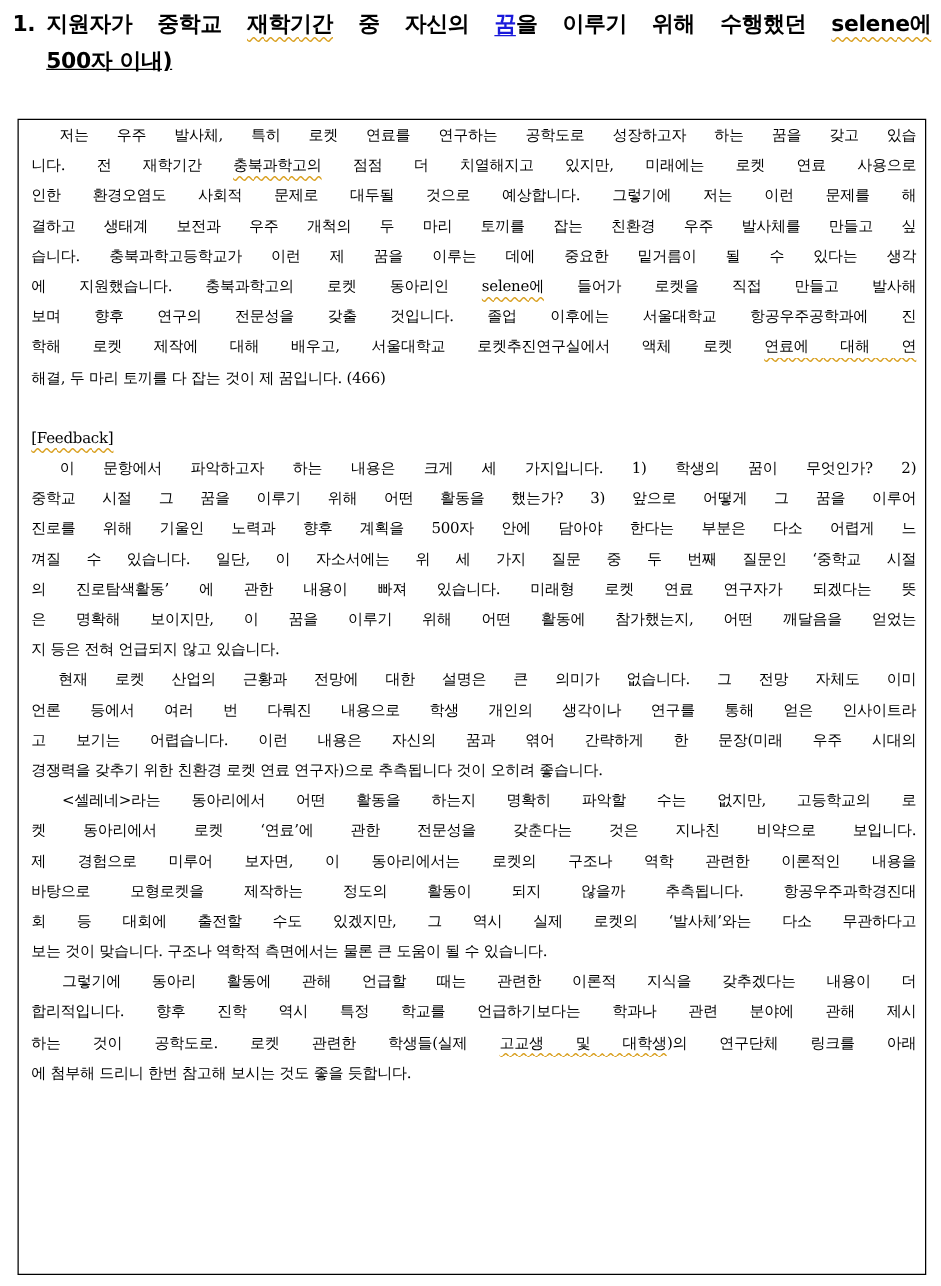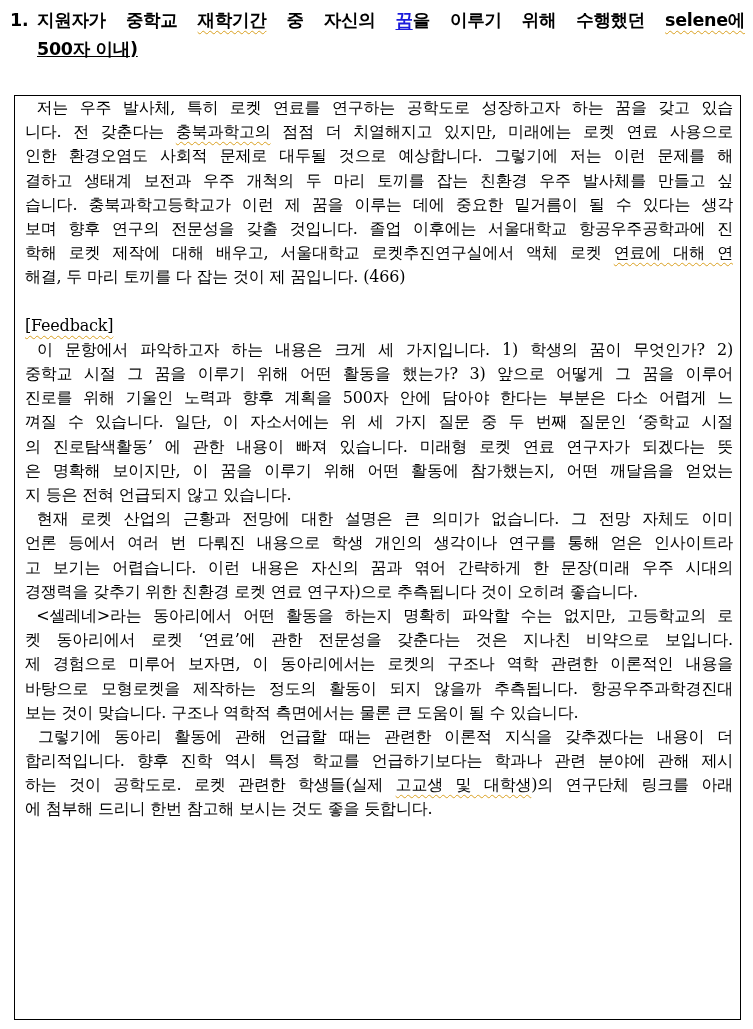--- a/index.html
+++ b/index.html
@@ -14,21 +14,21 @@
   .question .qline { display: block; text-align: justify; text-align-last: justify; white-space: nowrap; }
   .question .qline.last { text-align-last: left; text-decoration: underline; }
   .squiggle { text-decoration: underline wavy #d9a020; text-decoration-thickness: 1px; text-underline-offset: 4px; }
   .link-word { color: #1a1adb; text-decoration: underline; text-decoration-color: #1a1adb; text-underline-offset: 3px; }
   .box {
     position: absolute; left: 14px; top: 95px; width: 727px; height: 925px;
     border: 1.5px solid #000; box-sizing: border-box;
   }
   .content {
     position: absolute; left: 25px; top: 96px; width: 708px;
-    font-family: "DejaVu Serif", serif; font-size: 16px; line-height: 24.2px;
+    font-family: "DejaVu Serif", serif; font-size: 12px; line-height: 24.2px;
     letter-spacing: -0.2px;
   }
   .line { display: block; white-space: nowrap; text-align: justify; text-align-last: justify; height: 24.2px; overflow: visible; }
   .line.last { text-align-last: left; }
   .blank { display: block; height: 24.2px; }
 </style>
 </head>
 <body>
 
 <div class="question">
@@ -37,24 +37,25 @@
       <span class="qline"><span>지원자가 중학교 </span><span class="squiggle">재학기간</span><span> 중 자신의 </span><span class="link-word">꿈</span><span>을 이루기 위해 수행했던 </span><span class="squiggle">selene에</span></span>
       <span class="qline last"><span>500자 이내)</span></span>
     </span>
 </div>
 
 <div class="box"></div>
 
 <div class="content">
   <div id="answer-lines">
       <span class="line"><span>&nbsp;저는 우주 발사체, 특히 로켓 연료를 연구하는 공학도로 성장하고자 하는 꿈을 갖고 있습</span></span>
-      <span class="line"><span>니다. 전 갖춘다는 </span><span class="squiggle">충북과학고의</span><span> 점점 더 치열해지고 있지만, 미래에는 로켓 연료 사용으로</span></span>
+      <span class="line"><span>니다. 전 재학기간 </span><span class="squiggle">충북과학고의</span><span> 점점 더 치열해지고 있지만, 미래에는 로켓 연료 사용으로</span></span>
       <span class="line"><span>인한 환경오염도 사회적 문제로 대두될 것으로 예상합니다. 그렇기에 저는 이런 문제를 해</span></span>
       <span class="line"><span>결하고 생태계 보전과 우주 개척의 두 마리 토끼를 잡는 친환경 우주 발사체를 만들고 싶</span></span>
       <span class="line"><span>습니다. 충북과학고등학교가 이런 제 꿈을 이루는 데에 중요한 밑거름이 될 수 있다는 생각</span></span>
+      <span class="line"><span>에 지원했습니다. 충북과학고의 로켓 동아리인 </span><span class="squiggle">selene에</span><span> 들어가 로켓을 직접 만들고 발사해</span></span>
       <span class="line"><span>보며 향후 연구의 전문성을 갖출 것입니다. 졸업 이후에는 서울대학교 항공우주공학과에 진</span></span>
       <span class="line"><span>학해 로켓 제작에 대해 배우고, 서울대학교 로켓추진연구실에서 액체 로켓 </span><span class="squiggle">연료에 대해 연</span></span>
       <span class="line last"><span>해결, 두 마리 토끼를 다 잡는 것이 제 꿈입니다. (466)</span></span>
     </div>
   <div class="blank"></div>
   <div class="line last"><span class="squiggle">[Feedback]</span></div>
   <div id="feedback-lines">
       <span class="line"><span>&nbsp;이 문항에서 파악하고자 하는 내용은 크게 세 가지입니다. 1) 학생의 꿈이 무엇인가? 2)</span></span>
       <span class="line"><span>중학교 시절 그 꿈을 이루기 위해 어떤 활동을 했는가? 3) 앞으로 어떻게 그 꿈을 이루어</span></span>
       <span class="line"><span>진로를 위해 기울인 노력과 향후 계획을 500자 안에 담아야 한다는 부분은 다소 어렵게 느</span></span>
@@ -63,19 +64,20 @@
       <span class="line"><span>은 명확해 보이지만, 이 꿈을 이루기 위해 어떤 활동에 참가했는지, 어떤 깨달음을 얻었는</span></span>
       <span class="line last"><span>지 등은 전혀 언급되지 않고 있습니다.</span></span>
       <span class="line"><span>&nbsp;현재 로켓 산업의 근황과 전망에 대한 설명은 큰 의미가 없습니다. 그 전망 자체도 이미</span></span>
       <span class="line"><span>언론 등에서 여러 번 다뤄진 내용으로 학생 개인의 생각이나 연구를 통해 얻은 인사이트라</span></span>
       <span class="line"><span>고 보기는 어렵습니다. 이런 내용은 자신의 꿈과 엮어 간략하게 한 문장(미래 우주 시대의</span></span>
       <span class="line last"><span>경쟁력을 갖추기 위한 친환경 로켓 연료 연구자)으로 추측됩니다 것이 오히려 좋습니다.</span></span>
       <span class="line"><span>&nbsp;&lt;셀레네&gt;라는 동아리에서 어떤 활동을 하는지 명확히 파악할 수는 없지만, 고등학교의 로</span></span>
       <span class="line"><span>켓 동아리에서 로켓 ‘연료’에 관한 전문성을 갖춘다는 것은 지나친 비약으로 보입니다.</span></span>
       <span class="line"><span>제 경험으로 미루어 보자면, 이 동아리에서는 로켓의 구조나 역학 관련한 이론적인 내용을</span></span>
       <span class="line"><span>바탕으로 모형로켓을 제작하는 정도의 활동이 되지 않을까 추측됩니다. 항공우주과학경진대</span></span>
+      <span class="line"><span>회 등 대회에 출전할 수도 있겠지만, 그 역시 실제 로켓의 ‘발사체’와는 다소 무관하다고</span></span>
       <span class="line last"><span>보는 것이 맞습니다. 구조나 역학적 측면에서는 물론 큰 도움이 될 수 있습니다.</span></span>
       <span class="line"><span>&nbsp;그렇기에 동아리 활동에 관해 언급할 때는 관련한 이론적 지식을 갖추겠다는 내용이 더</span></span>
       <span class="line"><span>합리적입니다. 향후 진학 역시 특정 학교를 언급하기보다는 학과나 관련 분야에 관해 제시</span></span>
       <span class="line"><span>하는 것이 공학도로. 로켓 관련한 학생들(실제 </span><span class="squiggle">고교생 및 대학생</span><span>)의 연구단체 링크를 아래</span></span>
       <span class="line last"><span>에 첨부해 드리니 한번 참고해 보시는 것도 좋을 듯합니다.</span></span>
     </div>
 </div>
 
 </body></html>

